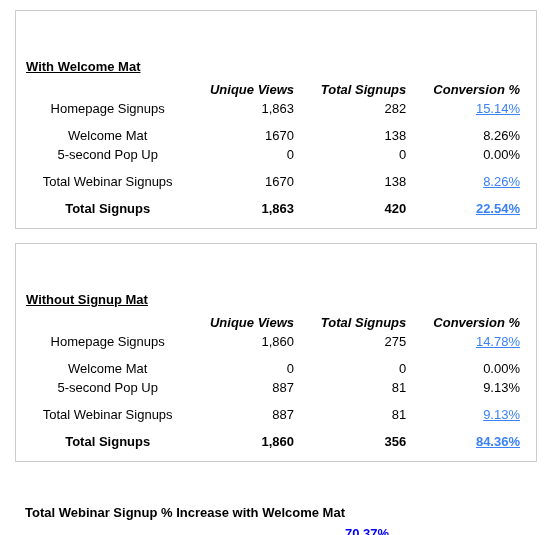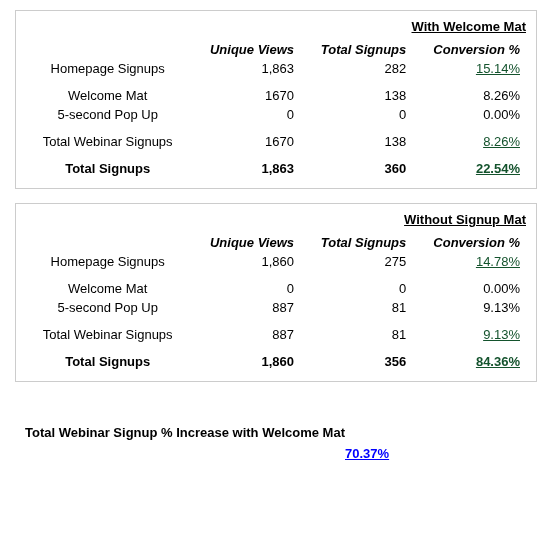--- a/index.html
+++ b/index.html
@@ -10,24 +10,25 @@
       color: #000;
       padding: 10px 15px;
       width: 552px;
     }
     .table-container {
       border: 1px solid #ccc;
       margin-bottom: 14px;
       padding: 8px 10px 10px;
     }
     .table-title {
-      text-align: right;
+      text-align: left;
       font-weight: bold;
       text-decoration: underline;
       margin-bottom: 6px;
+      margin-top: 40px;
     }
     table {
       width: 100%;
       border-collapse: collapse;
     }
     th {
       font-style: italic;
       font-weight: bold;
       text-align: right;
       padding: 2px 6px;
@@ -43,21 +44,21 @@
     td:first-child {
       text-align: center;
     }
     tr.spacer td {
       height: 8px;
     }
     .bold-row td {
       font-weight: bold;
     }
     .link-style {
-      color: #14532d;
+      color: #3b82f6;
       text-decoration: underline;
     }
     .bottom-section {
       margin-top: 8px;
       padding: 8px 10px;
     }
     .bottom-row {
       display: flex;
       justify-content: flex-start;
       align-items: center;
@@ -122,21 +123,21 @@
         </tr>
         <tr class="spacer">
           <td></td>
           <td></td>
           <td></td>
           <td></td>
         </tr>
         <tr class="bold-row">
           <td>Total Signups</td>
           <td>1,863</td>
-          <td>360</td>
+          <td>420</td>
           <td class="link-style">22.54%</td>
         </tr>
       </tbody>
   </table>
 </div>
 
 <div class="table-container">
   <div class="table-title">Without Signup Mat</div>
   <table>
     <thead>

